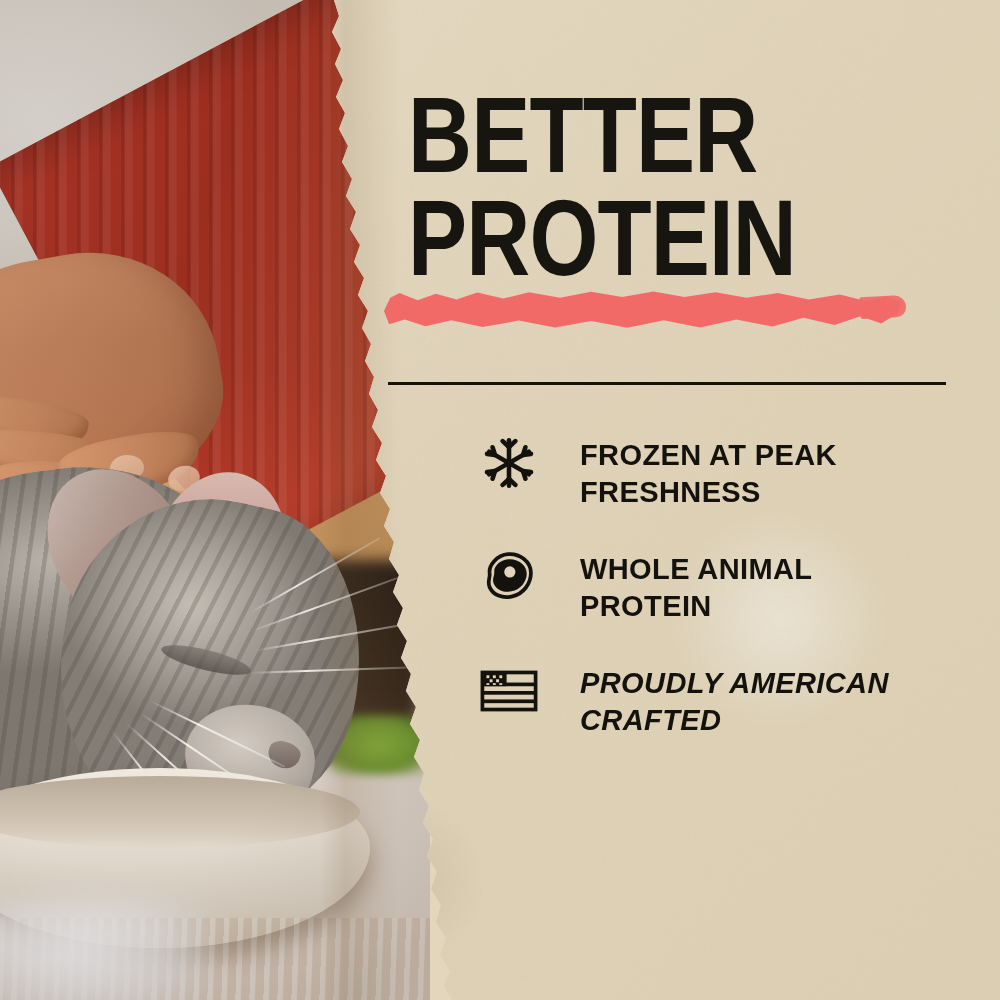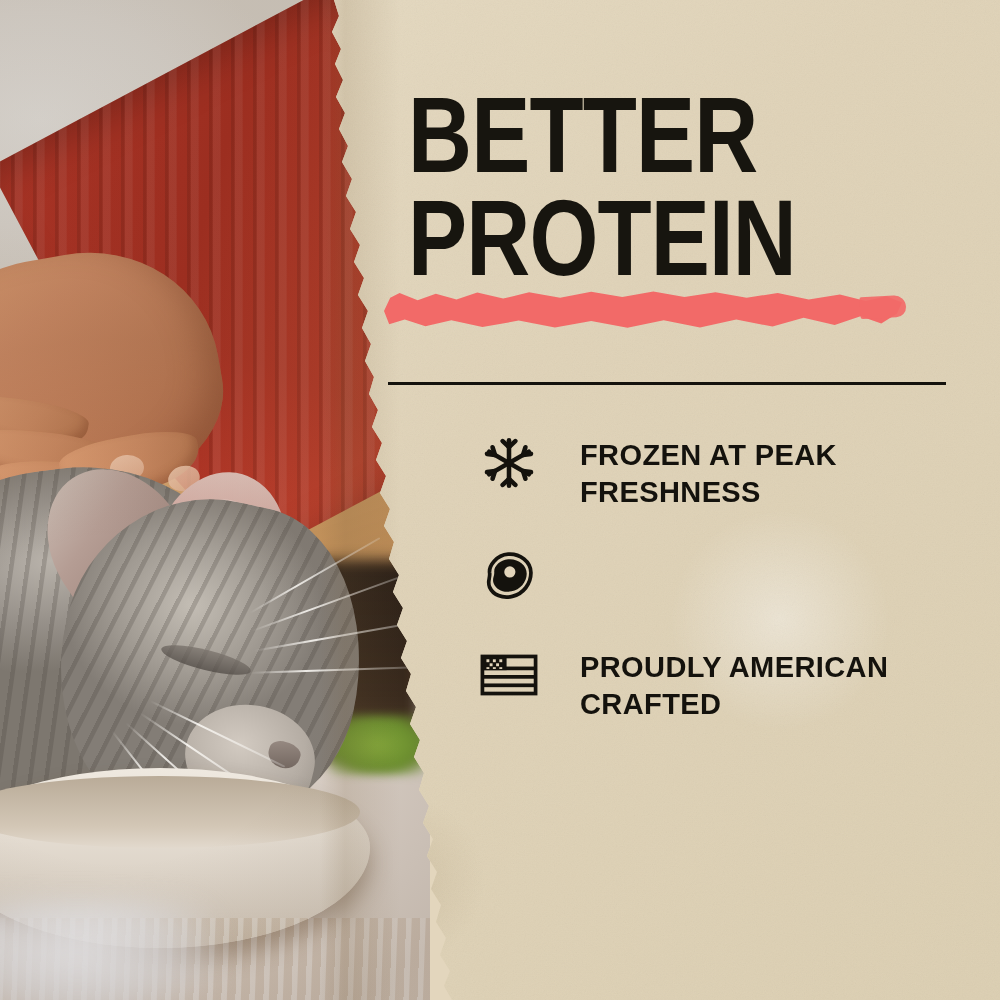--- a/index.html
+++ b/index.html
@@ -273,21 +273,21 @@
 
   .divider{
     position:absolute;left:388px;top:382px;width:558px;height:3px;
     background:#14120d;
   }
 
   .features{position:absolute;left:478px;top:432px;width:500px;}
   .feature{
     display:flex;align-items:flex-start;gap:40px;margin-bottom:36px;
   }
-  .feature:last-child{margin-bottom:3px;}
+  .feature:last-child{margin-bottom:3px;font-style:italic;}
   .f-icon{
     flex:0 0 62px;width:62px;height:62px;
     display:flex;align-items:center;justify-content:center;
   }
   .f-icon svg{display:block;}
   .f-text{
     padding-top:5px;
     font-family:"Liberation Sans","DejaVu Sans",sans-serif;
     font-weight:bold;
     font-size:29px;line-height:1.26;
@@ -414,20 +414,21 @@
       <div class="feature">
         <div class="f-icon">
           <svg width="54" height="54" viewBox="0 0 64 64">
             <path d="M31 5 C45 4 58 14 58 27 C58 40 49 52 36 55 C24 58 13 53 9 44
                      C6 37 10 33 9 27 C8 19 17 6 31 5 Z" fill="none" stroke="#14120d" stroke-width="4.4"></path>
             <path d="M31 11 C43 10 53 18 53 28 C53 38 45 47 35 49 C25 51 17 47 14 40
                      C11.5 34 15 31 14.5 26 C14 19.5 21 12 31 11 Z" fill="#14120d"></path>
             <circle cx="33" cy="26" r="6.6" fill="#e2d5bb"></circle>
           </svg>
         </div>
+        <div class="f-text">WHOLE ANIMAL PROTEIN</div>
       </div>
 
 
       <div class="feature">
         <div class="f-icon">
           <svg width="58" height="44" viewBox="0 0 72 54">
             <rect x="3" y="4" width="66" height="46" fill="none" stroke="#14120d" stroke-width="4.6"></rect>
             <rect x="3" y="16.5" width="66" height="4.6" fill="#14120d"></rect>
             <rect x="3" y="27" width="66" height="4.6" fill="#14120d"></rect>
             <rect x="3" y="37.5" width="66" height="4.6" fill="#14120d"></rect>

